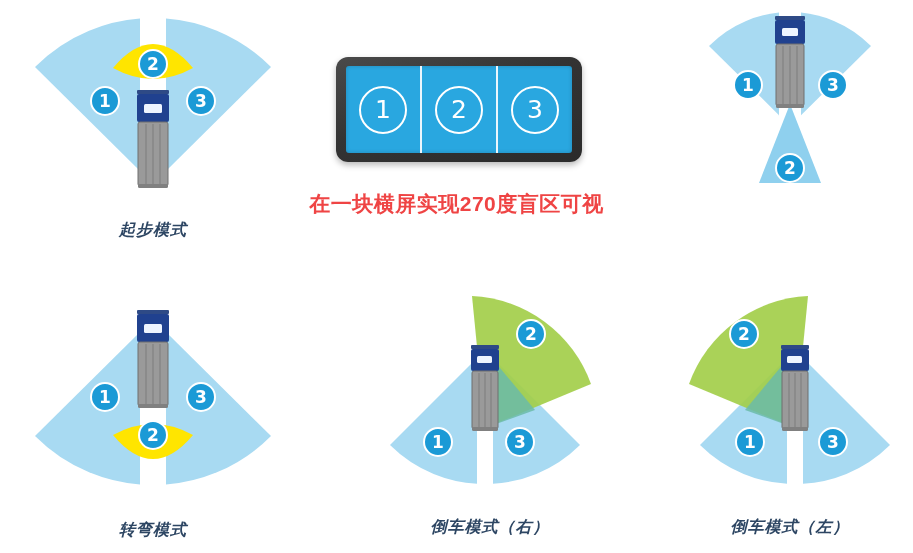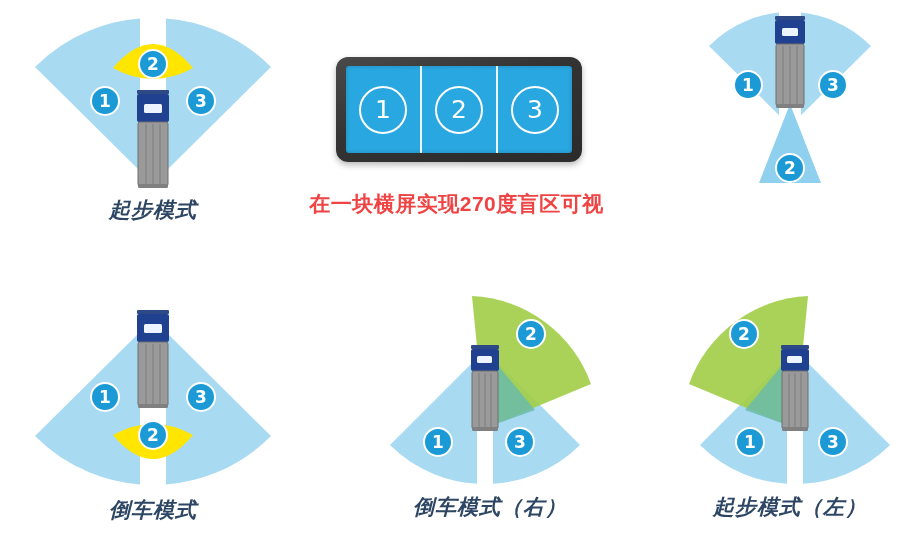--- a/index.html
+++ b/index.html
@@ -13,26 +13,27 @@
   }
   .stage{position:relative;width:913px;height:553px;}
 
   
   .panel{position:absolute;}
   .panel .art{position:absolute;left:0;top:0;}
   .caption{
     position:absolute;
     width:100%;
     text-align:center;
-    font-size:21px;
+    font-size:16px;
     font-weight:bold;
     font-style:italic;
     color:#2d4663;
     letter-spacing:1px;
     white-space:nowrap;
+    margin-top:24px;
   }
   .center-caption{
     position:absolute;
     width:100%;
     text-align:center;
     font-size:21px;
     font-weight:bold;
     color:#ef4444;
     letter-spacing:0.5px;
     white-space:nowrap;
@@ -213,21 +214,21 @@
       <line x1="12" y1="34" x2="12" y2="94" stroke="#7d7d7d" stroke-width="1"></line>
       <line x1="19" y1="34" x2="19" y2="94" stroke="#7d7d7d" stroke-width="1"></line>
       <line x1="26" y1="34" x2="26" y2="94" stroke="#7d7d7d" stroke-width="1"></line>
       <rect x="4" y="94" width="30" height="4" rx="1.5" fill="#808080"></rect>
     </svg>
 
     <div class="badge" style="left:62px;top:77px;">1</div>
     <div class="badge" style="left:110px;top:115px;">2</div>
     <div class="badge" style="left:158px;top:77px;">3</div>
 
-    <div class="caption" style="top:191px;">倒车模式</div>
+    <div class="caption" style="top:191px;">转弯模式</div>
   </div>
 
   <div class="panel" style="left:375px;top:288px;width:230px;height:235px;">
     <svg class="art" width="230" height="205" viewBox="0 0 230 205">
       <defs>
         <clipPath id="tr-clip-left">
             <rect x="0" y="0" width="102" height="205"></rect>
           </clipPath>
         <clipPath id="tr-clip-right">
             <rect x="118" y="0" width="112" height="205"></rect>
@@ -291,16 +292,16 @@
       <line x1="10" y1="28" x2="10" y2="82" stroke="#7d7d7d" stroke-width="1"></line>
       <line x1="16" y1="28" x2="16" y2="82" stroke="#7d7d7d" stroke-width="1"></line>
       <line x1="22" y1="28" x2="22" y2="82" stroke="#7d7d7d" stroke-width="1"></line>
       <rect x="3" y="82" width="26" height="4" rx="1.5" fill="#808080"></rect>
     </svg>
 
     <div class="badge" style="left:60px;top:139px;">1</div>
     <div class="badge" style="left:54px;top:31px;">2</div>
     <div class="badge" style="left:143px;top:139px;">3</div>
 
-    <div class="caption" style="top:205px;">起步模式（左）</div>
+    <div class="caption" style="top:205px;">倒车模式（左）</div>
   </div>
 
 </div>
 
 </body></html>

